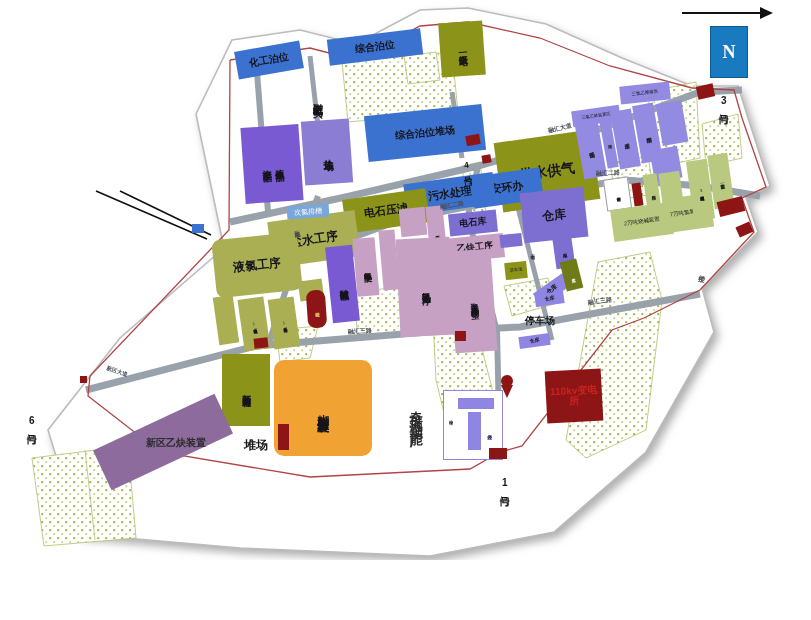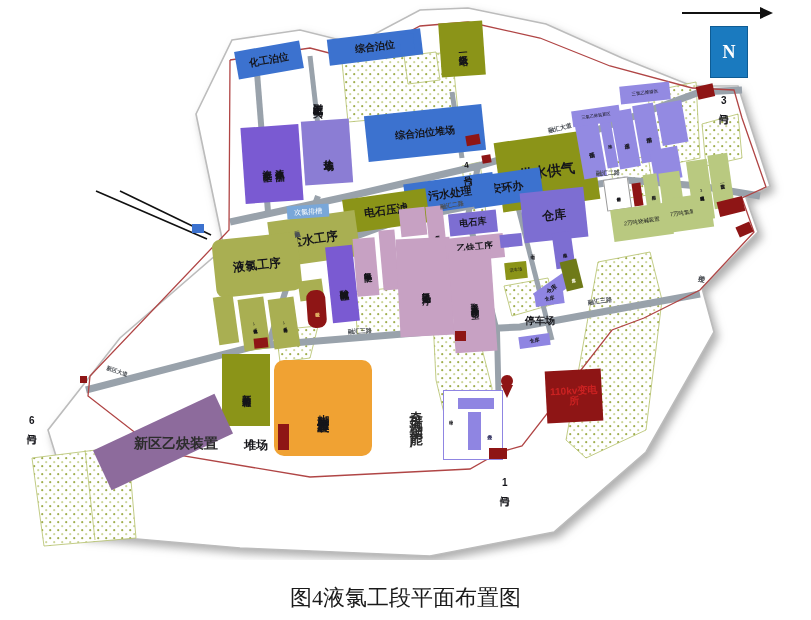--- a/index.html
+++ b/index.html
@@ -226,21 +226,21 @@
         <span class="v">新区公用工程</span>
       </div>
 <div class="b" style="left:274px;top:360px;width:98px;height:96px;background:#f0a233;border-radius:10px;font-size:12px;">
         <span class="v">糊树脂生产装置</span>
       </div>
 <div class="b" style="left:278px;top:424px;width:11px;height:26px;background:#8e1515;"></div>
 <div class="b lbl" style="left:236px;top:438px;width:40px;height:15px;font-size:12px;">
         <span>堆场</span>
       </div>
 <div class="b" style="left:96px;top:420px;width:134px;height:44px;background:#8d6b9c;transform:rotate(-25deg);"></div>
-<div class="b lbl" style="left:122px;top:434px;width:108px;height:18px;font-size:14px;color:#2d2d2d;">
+<div class="b lbl" style="left:122px;top:434px;width:108px;height:18px;font-size:10px;color:#2d2d2d;">
         <span>新区乙炔装置</span>
       </div>
 
 <div class="b" style="left:579px;top:118px;width:23px;height:60px;background:#938ae2;transform:rotate(-10deg);font-size:5.5px;font-weight:400;">
         <span class="tv">乙炔干燥区</span>
       </div>
 <div class="b" style="left:603px;top:114px;width:11px;height:54px;background:#938ae2;transform:rotate(-10deg);font-size:4px;font-weight:400;">
         <span class="tv">冷冻站</span>
       </div>
 <div class="b" style="left:615px;top:110px;width:21px;height:58px;background:#938ae2;transform:rotate(-10deg);font-size:5.5px;font-weight:400;">
@@ -308,14 +308,13 @@
 <div class="road-lbl" style="left:293px;top:222px;font-size:5.5px;transform:rotate(-12deg);"><span class="tv">融汇二路</span></div>
 <div class="road-lbl" style="left:348px;top:327px;font-size:6px;transform:rotate(-3deg);"><span>融汇三路</span></div>
 <div class="road-lbl" style="left:588px;top:297px;font-size:6px;transform:rotate(-8deg);"><span>融汇三路</span></div>
 <div class="road-lbl" style="left:106px;top:368px;font-size:5.5px;transform:rotate(18deg);"><span>新区大道</span></div>
 
 <div class="compass">
         <span>N</span>
       </div>
 </div>
 
-<div class="caption"><span>图4液氯工段平面布置图</span></div>
 </div>
 
 </body></html>

